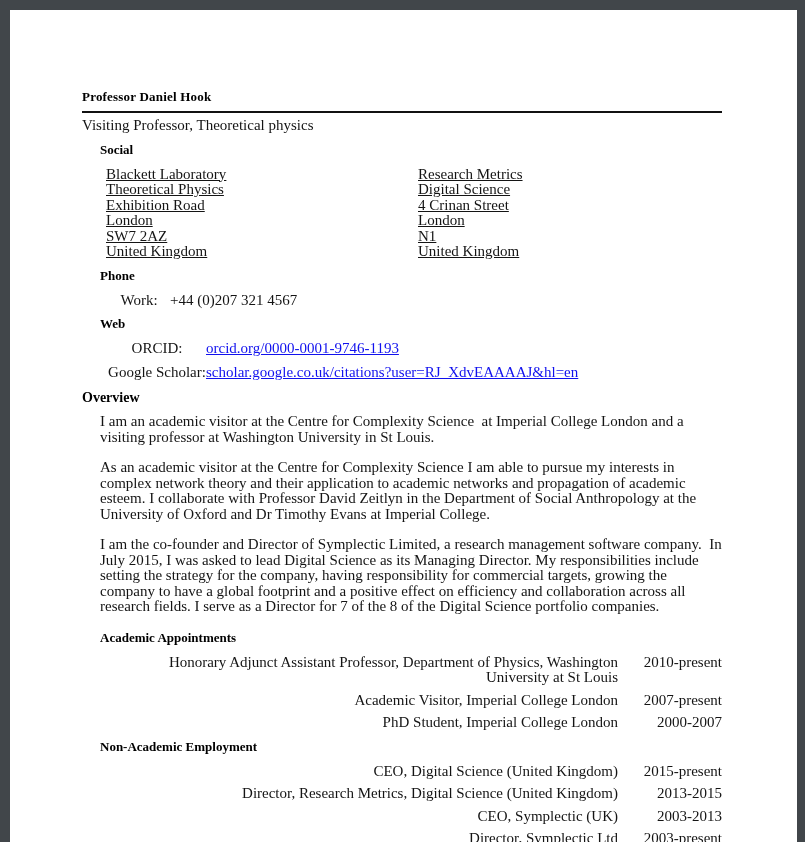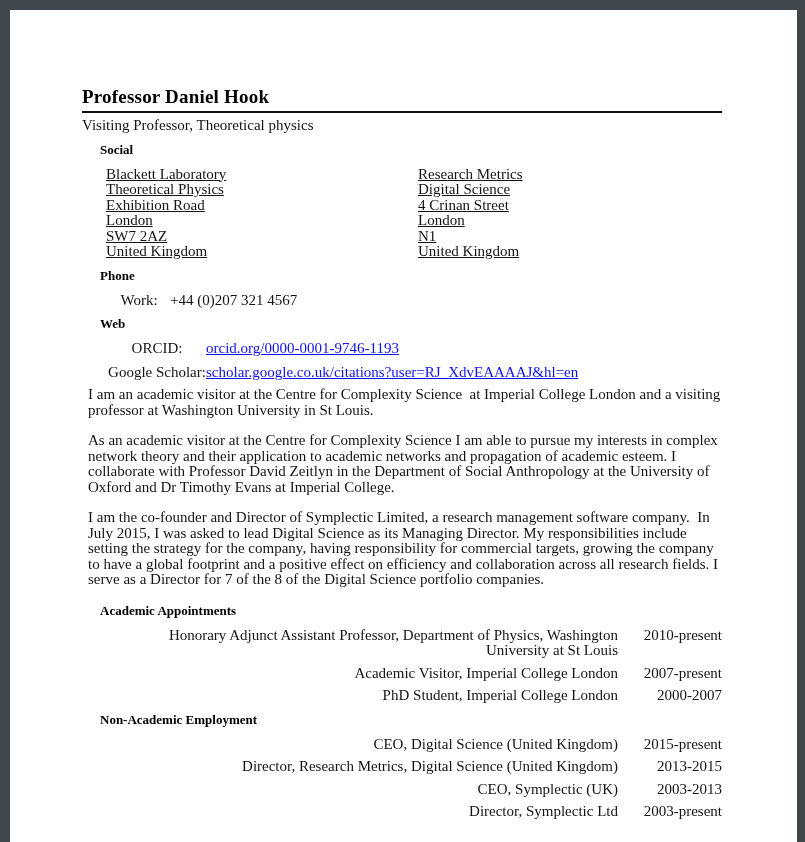--- a/index.html
+++ b/index.html
@@ -17,21 +17,21 @@
     top: 10px;
     width: 787px;
     height: 900px;
     background: #ffffff;
     color: #141414;
     box-sizing: border-box;
     padding: 76px 75px 0 72px; 
   }
   
   .doc-title {
-    font-size: 19px;
+    font-size: 13px;
     font-weight: bold;
     line-height: 22px;
     color: #000;
     letter-spacing: 0.2px;
   }
   .title-rule {
     border: none;
     border-top: 2px solid #111;
     margin: 3px 0 0 0;
   }
@@ -72,21 +72,21 @@
   }
   .kv-label-phone { width: 62px; text-align: center; }
   .kv-label-web { width: 98px; text-align: center; }
   .kv-row a {
     color: #1111ee;
     text-decoration: underline;
     cursor: pointer;
   }
   
   .para {
-    margin: 0 0 15px 6px;
+    margin: 0 0 15px 18px;
     white-space: pre-wrap;
   }
   .para:first-of-type { margin-top: 0; }
   
   .exp-row {
     display: flex;
     justify-content: space-between;
     align-items: flex-start;
     margin: 0 0 7px 26px;
   }
@@ -134,20 +134,21 @@
   <div class="h3">Web</div>
   <div class="kv-row body-txt">
     <div class="kv-label-web">ORCID:</div>
     <a>orcid.org/0000-0001-9746-1193</a>
   </div>
   <div class="kv-row body-txt">
     <div class="kv-label-web">Google Scholar:</div>
     <a>scholar.google.co.uk/citations?user=RJ_XdvEAAAAJ&amp;hl=en</a>
   </div>
 
+  <div class="h2">Overview</div>
   <p class="para body-txt">I am an academic visitor at the Centre for Complexity Science  at Imperial College London and a visiting professor at Washington University in St Louis.</p>
   <p class="para body-txt">As an academic visitor at the Centre for Complexity Science I am able to pursue my interests in complex network theory and their application to academic networks and propagation of academic esteem. I collaborate with Professor David Zeitlyn in the Department of Social Anthropology at the University of Oxford and Dr Timothy Evans at Imperial College.</p>
   <p class="para body-txt">I am the co-founder and Director of Symplectic Limited, a research management software company.  In July 2015, I was asked to lead Digital Science as its Managing Director. My responsibilities include setting the strategy for the company, having responsibility for commercial targets, growing the company to have a global footprint and a positive effect on efficiency and collaboration across all research fields. I serve as a Director for 7 of the 8 of the Digital Science portfolio companies.</p>
 
 
   <div class="h3">Academic Appointments</div>
   <div class="exp-row body-txt">
     <div class="exp-title">Honorary Adjunct Assistant Professor, Department of Physics, Washington University at St Louis</div>
     <div class="exp-dates">2010-present</div>
   </div>

